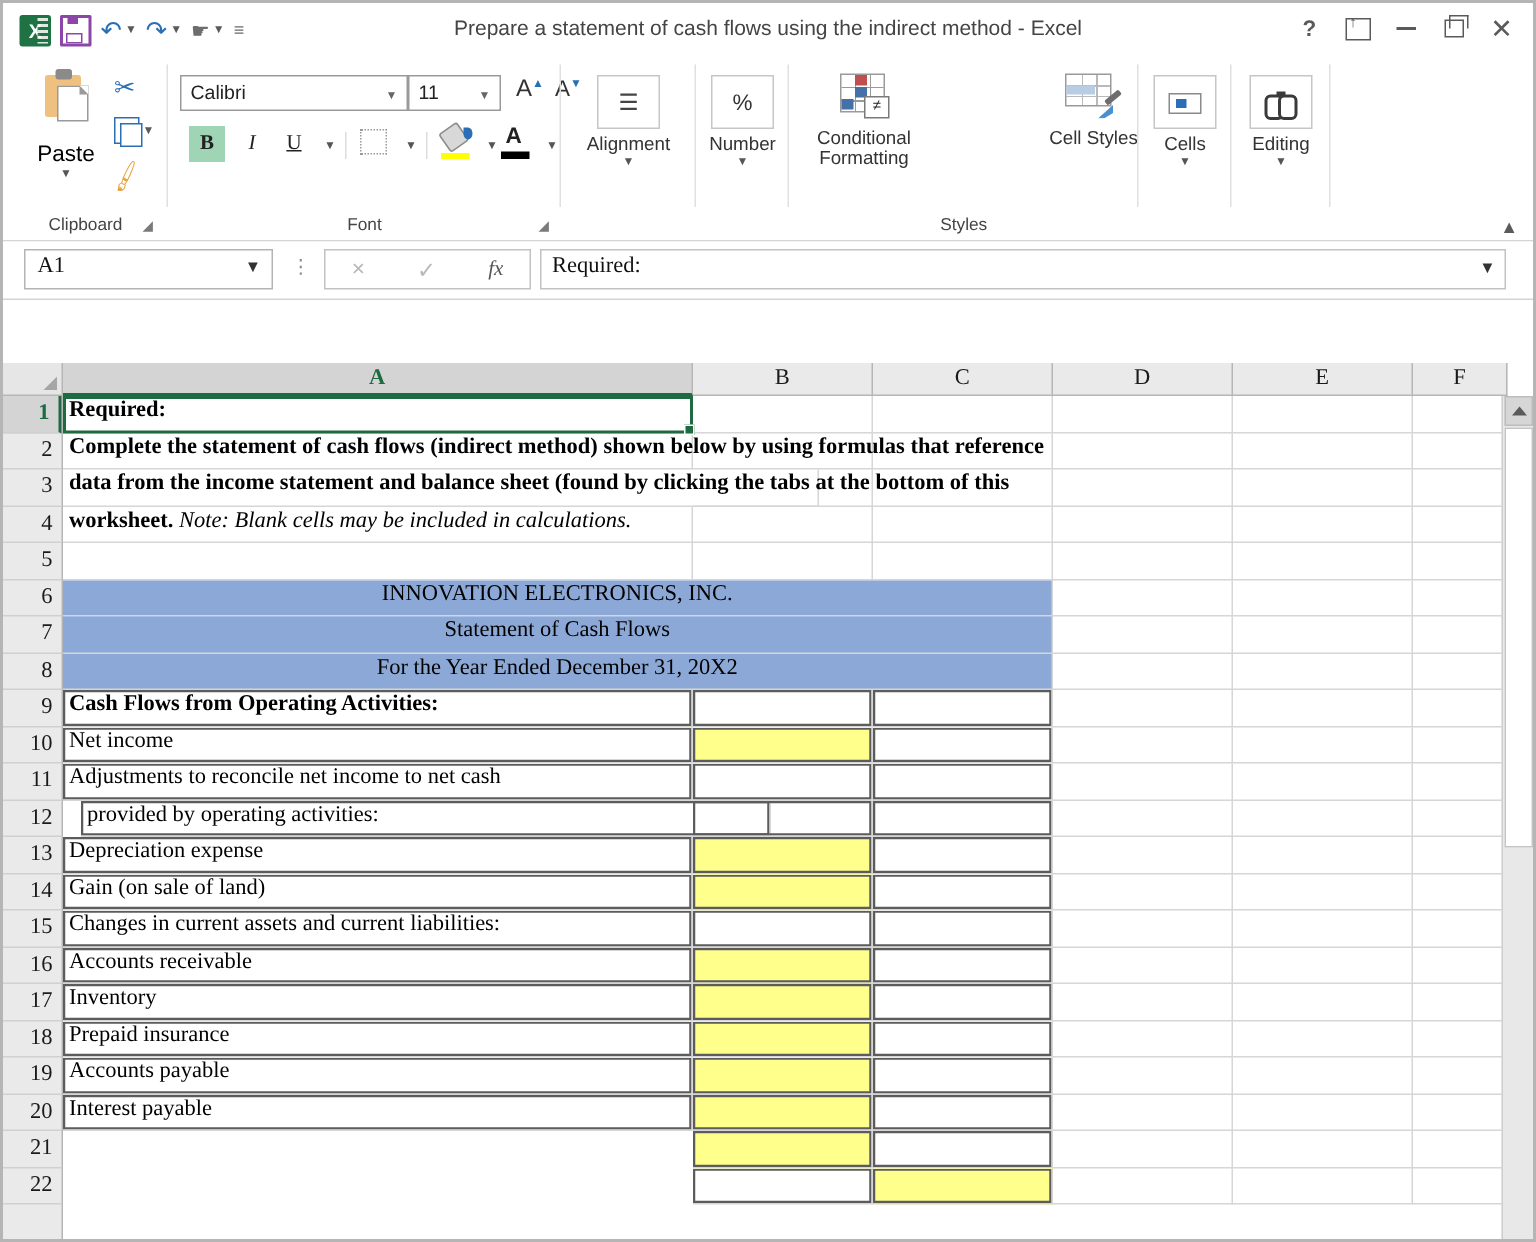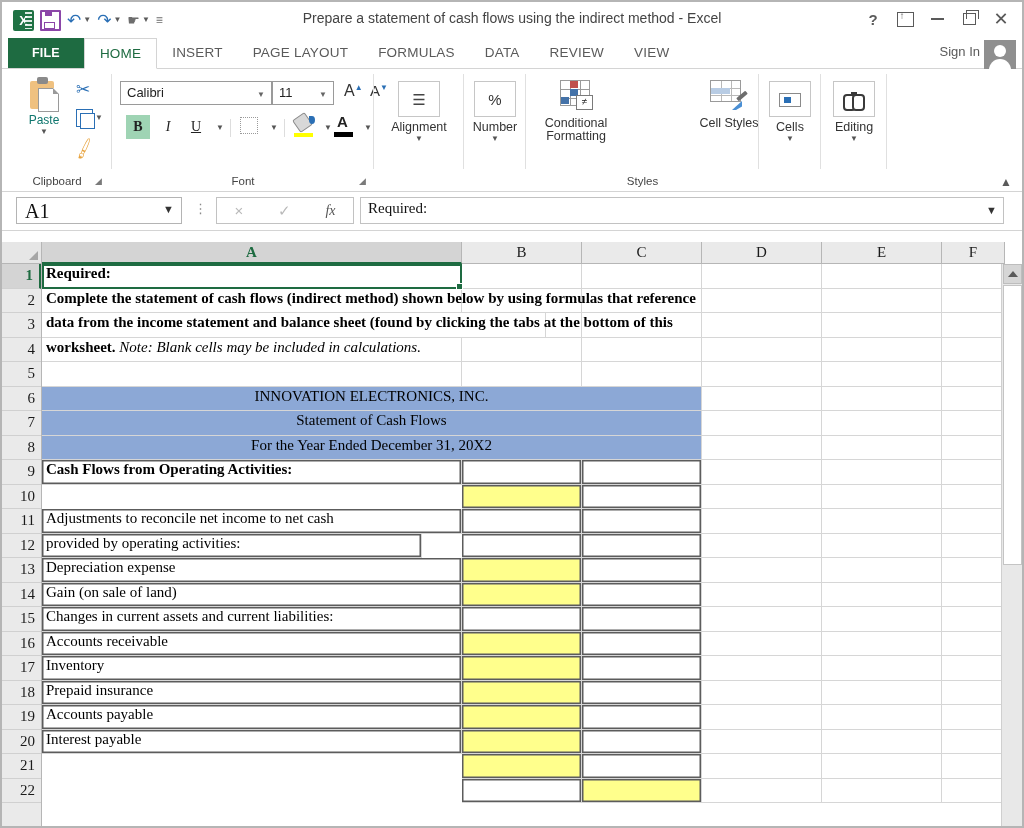--- a/index.html
+++ b/index.html
@@ -60,21 +60,21 @@
   .grp .lbl{position:absolute;bottom:4px;width:100%;text-align:center;font-size:11.5px;color:#444;}
   .grp .sep{position:absolute;right:0;top:5px;bottom:22px;width:1px;background:#e0e0e0;}
   .dlg{position:absolute;bottom:5px;font-size:9px;color:#7a7a7a;}
 
   .pasteBtn{position:absolute;left:14px;top:8px;width:56px;text-align:center;}
   .clip{width:34px;height:34px;margin:0 auto;position:relative;}
   .clip .board{position:absolute;left:3px;top:4px;width:24px;height:28px;background:#efc180;border:1px solid #d9a košt;border-radius:2px;}
   .clip .clipTop{position:absolute;left:10px;top:0px;width:11px;height:7px;background:#8a8a8a;border-radius:2px;}
   .clip .page{position:absolute;left:11px;top:11px;width:19px;height:22px;background:#fff;border:1px solid #9a9a9a;}
   .clip .page:after{content:"";position:absolute;right:-1px;top:-1px;border-width:0 6px 6px 0;border-style:solid;border-color:#fff #fff #9a9a9a #9a9a9a;}
-  .pasteLbl{font-size:12px;color:#0f766e;margin-top:2px;}
+  .pasteLbl{font-size:15px;color:#000000;margin-top:14px;}
   .pasteCar{font-size:8px;color:#555;}
 
   .cut{position:absolute;left:74px;top:10px;font-size:17px;color:#2a6fb5;}
   .copy{position:absolute;left:74px;top:40px;display:flex;align-items:center;}
   .copy .ci{width:15px;height:16px;border:1.4px solid #2a6fb5;background:#fff;position:relative;}
   .copy .ci:before{content:"";position:absolute;left:3px;top:3px;width:13px;height:14px;border:1.4px solid #2a6fb5;background:#fff;}
   .fmtp{position:absolute;left:72px;top:70px;font-size:16px;color:#e8a33d;transform:rotate(-20deg);}
 
   .fontnamebox{position:absolute;left:8px;top:12px;width:152px;height:24px;border:1px solid #9a9a9a;background:#fff;box-sizing:border-box;}
   .fontnamebox .txt{position:absolute;left:6px;top:3px;font-size:13px;color:#222;}
@@ -144,21 +144,21 @@
   .binoc{width:22px;height:18px;position:relative;}
   .binoc .l,.binoc .r{position:absolute;top:4px;width:9px;height:13px;border:2px solid #3a3a3a;border-radius:4px;background:#fff;}
   .binoc .l{left:0;} .binoc .r{right:0;}
   .binoc .b{position:absolute;left:8px;top:2px;width:6px;height:5px;background:#3a3a3a;}
 
   .collapse{position:absolute;right:10px;bottom:2px;font-size:12px;color:#5a5a5a;}
 
   
   .fbar{position:relative;height:38px;background:#fff;border-bottom:1px solid #d4d4d4;}
   .namebox{position:absolute;left:14px;top:5px;width:166px;height:27px;border:1px solid #b4b4b4;background:#fff;box-sizing:border-box;}
-  .namebox .nbt{position:absolute;left:8px;top:2px;font-size:20px;color:#111;font-family:"Liberation Serif",serif;}
+  .namebox .nbt{position:absolute;left:8px;top:2px;font-size:15px;color:#111;font-family:"Liberation Serif",serif;}
   .namebox .nbc{position:absolute;right:7px;top:5px;font-size:11px;color:#333;}
   .fbdots{position:absolute;left:192px;top:9px;font-size:13px;color:#8a8a8a;letter-spacing:0;}
   .fxgrp{position:absolute;left:214px;top:5px;width:138px;height:27px;border:1px solid #c2c2c2;background:#fff;box-sizing:border-box;
          display:flex;align-items:center;justify-content:space-around;}
   .fxgrp .x{font-size:15px;color:#b9b9b9;}
   .fxgrp .ck{font-size:15px;color:#b9b9b9;}
   .fxgrp .fx{font-size:14px;color:#555;font-family:"Liberation Serif",serif;font-style:italic;}
   .fcontent{position:absolute;left:358px;right:18px;top:5px;height:27px;border:1px solid #c2c2c2;background:#fff;box-sizing:border-box;}
   .fcontent .ft{position:absolute;left:7px;top:2px;font-size:15px;color:#111;font-family:"Liberation Serif",serif;}
   .fbarcar{position:absolute;right:6px;top:6px;font-size:11px;color:#333;}
@@ -237,34 +237,20 @@
         </div>
       <div class="wbtn">
           <span class="restore"></span>
         </div>
       <div class="wbtn">
           <span class="closeg">✕</span>
         </div>
     </div>
   </div>
 
-  <div class="tabbar">
-    <div class="tabs">
-      <div class="tab file">FILE</div>
-      <div class="tab active">HOME</div>
-      <div class="tab">INSERT</div>
-      <div class="tab">PAGE LAYOUT</div>
-      <div class="tab">FORMULAS</div>
-      <div class="tab">DATA</div>
-      <div class="tab">REVIEW</div>
-      <div class="tab">VIEW</div>
-    </div>
-    <div class="signin">Sign In</div>
-    <div class="avatar"></div>
-  </div>
 
   <div class="ribbon">
 
     <div class="grp" style="left:0;width:110px">
       <div class="pasteBtn">
         <div class="clip">
           <div class="board"></div>
             <div class="clipTop"></div>
             <div class="page"></div>
         </div>
@@ -513,34 +499,37 @@
         <div class="cl" style="left: 780px; top: 171.5px; width: 120px; height: 24.5px;"></div>
         <div class="cl" style="left: 900px; top: 171.5px; width: 63px; height: 24.5px;"></div>
         <div class="cl thickbox" style="left: 0px; top: 196px; width: 420px; height: 24.5px;">
           <span class="in bold">Cash Flows from Operating Activities:</span>
         </div>
         <div class="cl thickbox" style="left: 420px; top: 196px; width: 120px; height: 24.5px;"></div>
         <div class="cl thickbox" style="left: 540px; top: 196px; width: 120px; height: 24.5px;"></div>
         <div class="cl" style="left: 660px; top: 196px; width: 120px; height: 24.5px;"></div>
         <div class="cl" style="left: 780px; top: 196px; width: 120px; height: 24.5px;"></div>
         <div class="cl" style="left: 900px; top: 196px; width: 63px; height: 24.5px;"></div>
+        <div class="cl thickbox" style="left: 0px; top: 220.5px; width: 420px; height: 24.5px;">
+          <span class="in">Net income</span>
+        </div>
         <div class="cl yel thickbox" style="left: 420px; top: 220.5px; width: 120px; height: 24.5px;"></div>
         <div class="cl thickbox" style="left: 540px; top: 220.5px; width: 120px; height: 24.5px;"></div>
         <div class="cl" style="left: 660px; top: 220.5px; width: 120px; height: 24.5px;"></div>
         <div class="cl" style="left: 780px; top: 220.5px; width: 120px; height: 24.5px;"></div>
         <div class="cl" style="left: 900px; top: 220.5px; width: 63px; height: 24.5px;"></div>
         <div class="cl thickbox" style="left: 0px; top: 245px; width: 420px; height: 24.5px;">
           <span class="in">Adjustments to reconcile net income to net cash</span>
         </div>
         <div class="cl thickbox" style="left: 420px; top: 245px; width: 120px; height: 24.5px;"></div>
         <div class="cl thickbox" style="left: 540px; top: 245px; width: 120px; height: 24.5px;"></div>
         <div class="cl" style="left: 660px; top: 245px; width: 120px; height: 24.5px;"></div>
         <div class="cl" style="left: 780px; top: 245px; width: 120px; height: 24.5px;"></div>
         <div class="cl" style="left: 900px; top: 245px; width: 63px; height: 24.5px;"></div>
-        <div class="cl thickbox" style="left: 0px; top: 269.5px; width: 380px; height: 24.5px;">
+        <div class="cl thickbox" style="left: 12px; top: 269.5px; width: 460px; height: 24.5px;">
           <span class="in">provided by operating activities:</span>
         </div>
         <div class="cl thickbox" style="left: 420px; top: 269.5px; width: 120px; height: 24.5px;"></div>
         <div class="cl thickbox" style="left: 540px; top: 269.5px; width: 120px; height: 24.5px;"></div>
         <div class="cl" style="left: 660px; top: 269.5px; width: 120px; height: 24.5px;"></div>
         <div class="cl" style="left: 780px; top: 269.5px; width: 120px; height: 24.5px;"></div>
         <div class="cl" style="left: 900px; top: 269.5px; width: 63px; height: 24.5px;"></div>
         <div class="cl thickbox" style="left: 0px; top: 294px; width: 420px; height: 24.5px;">
           <span class="in">Depreciation expense</span>
         </div>

